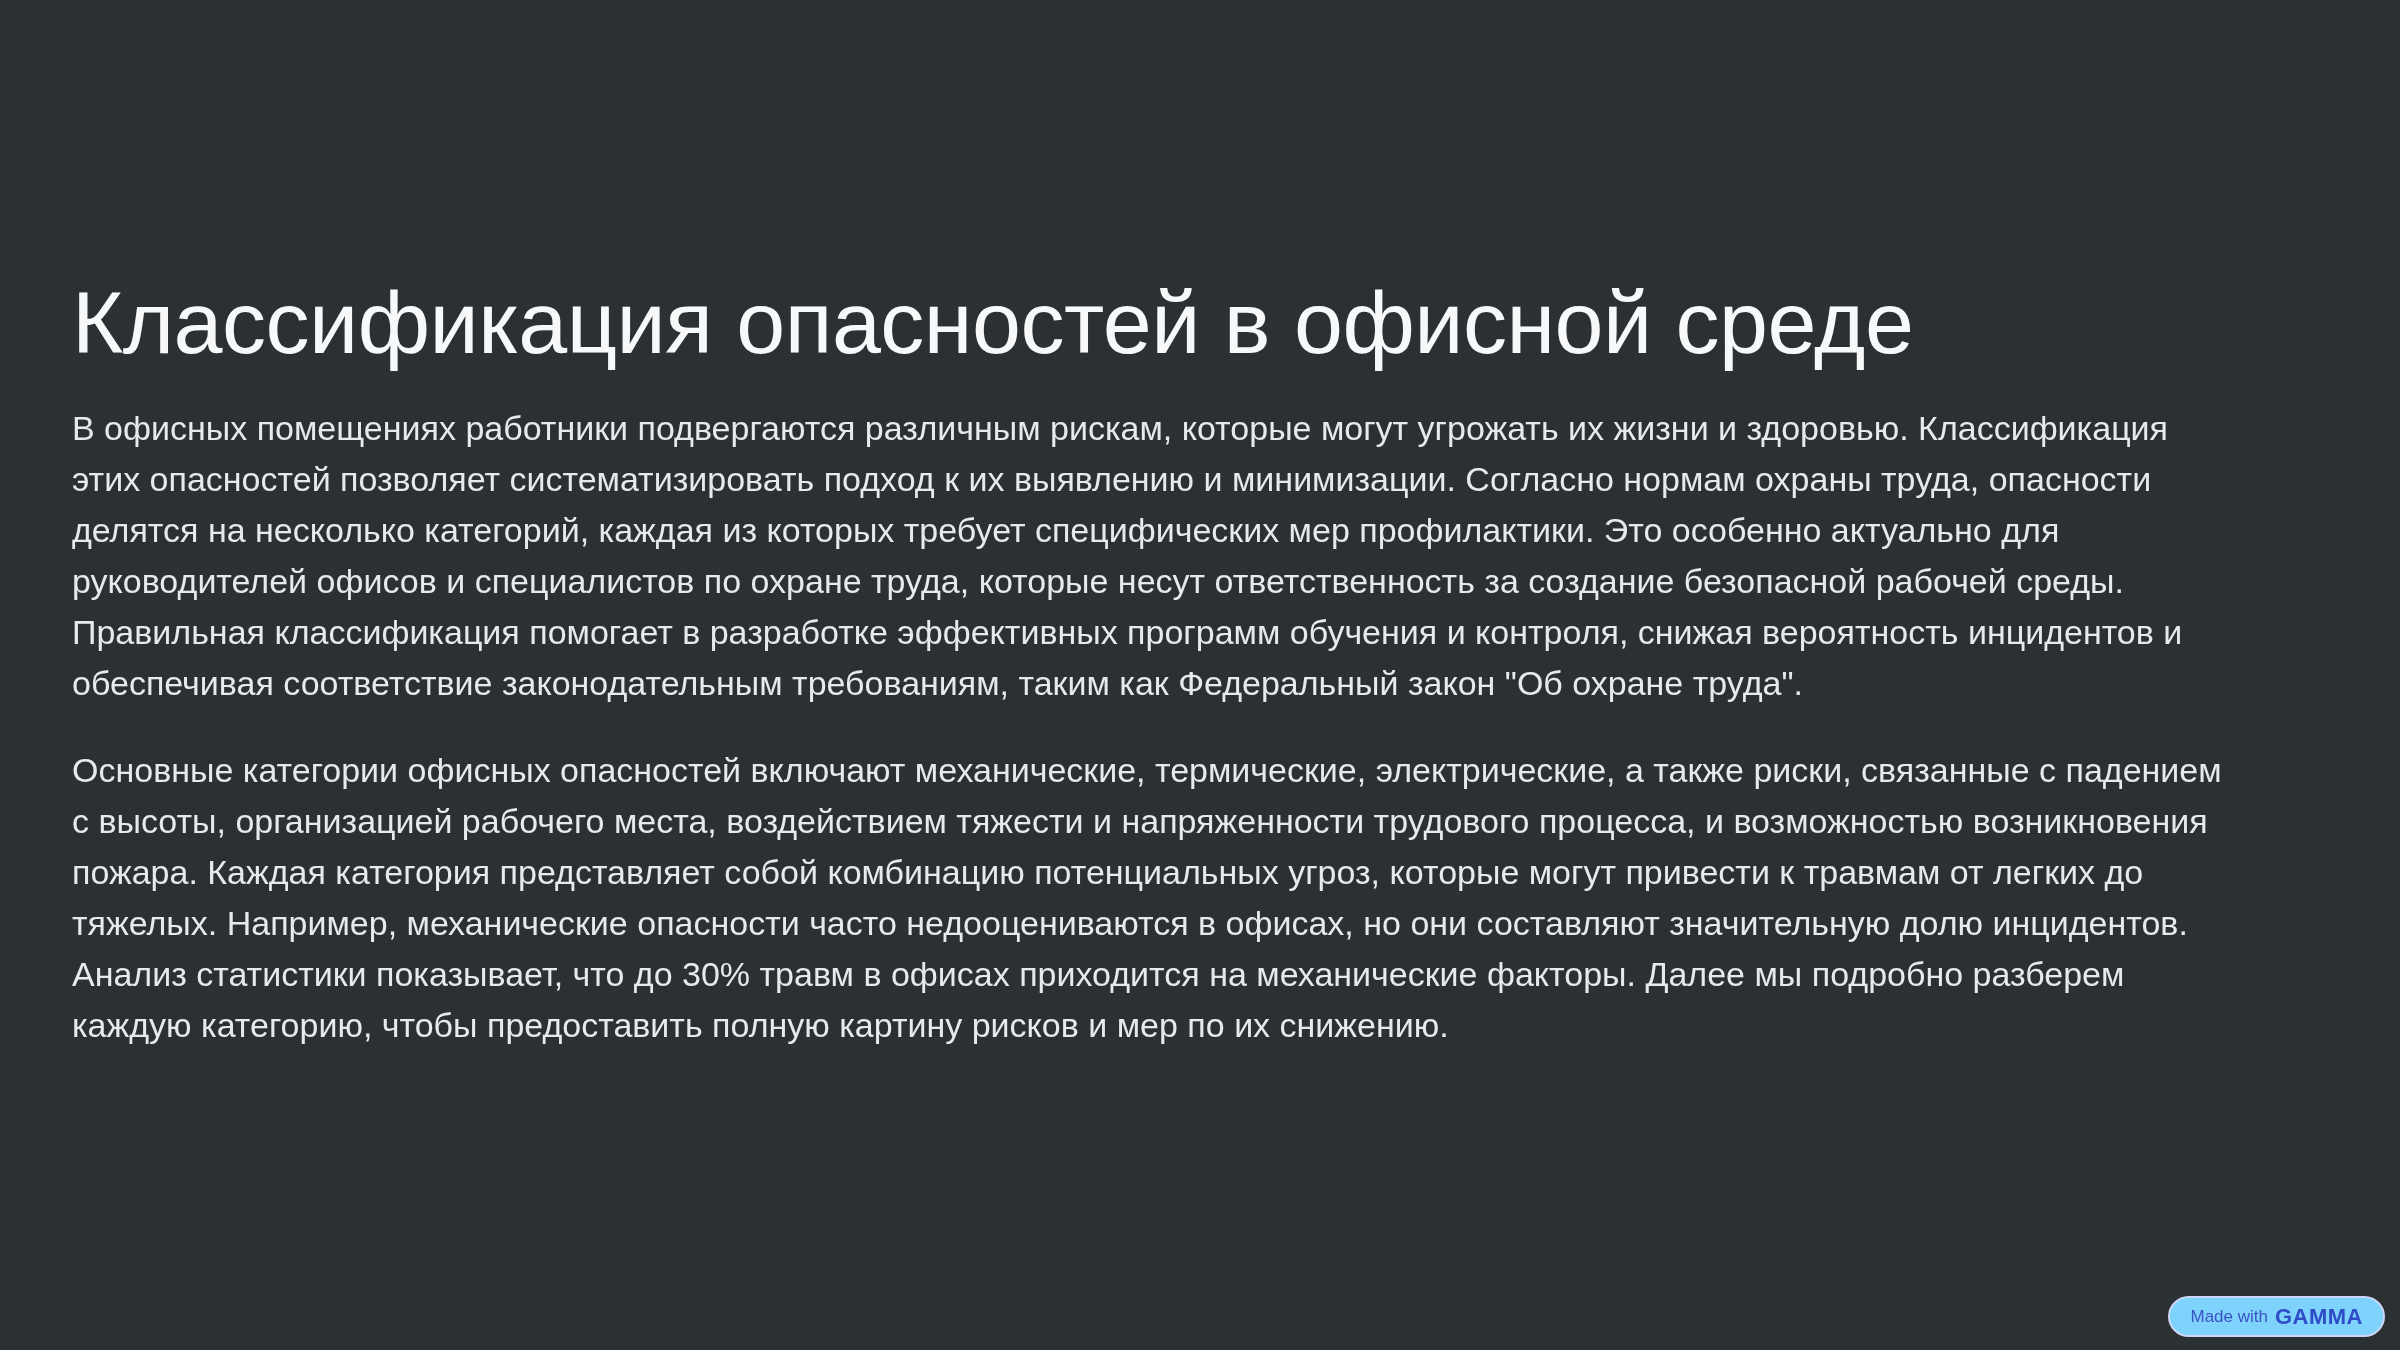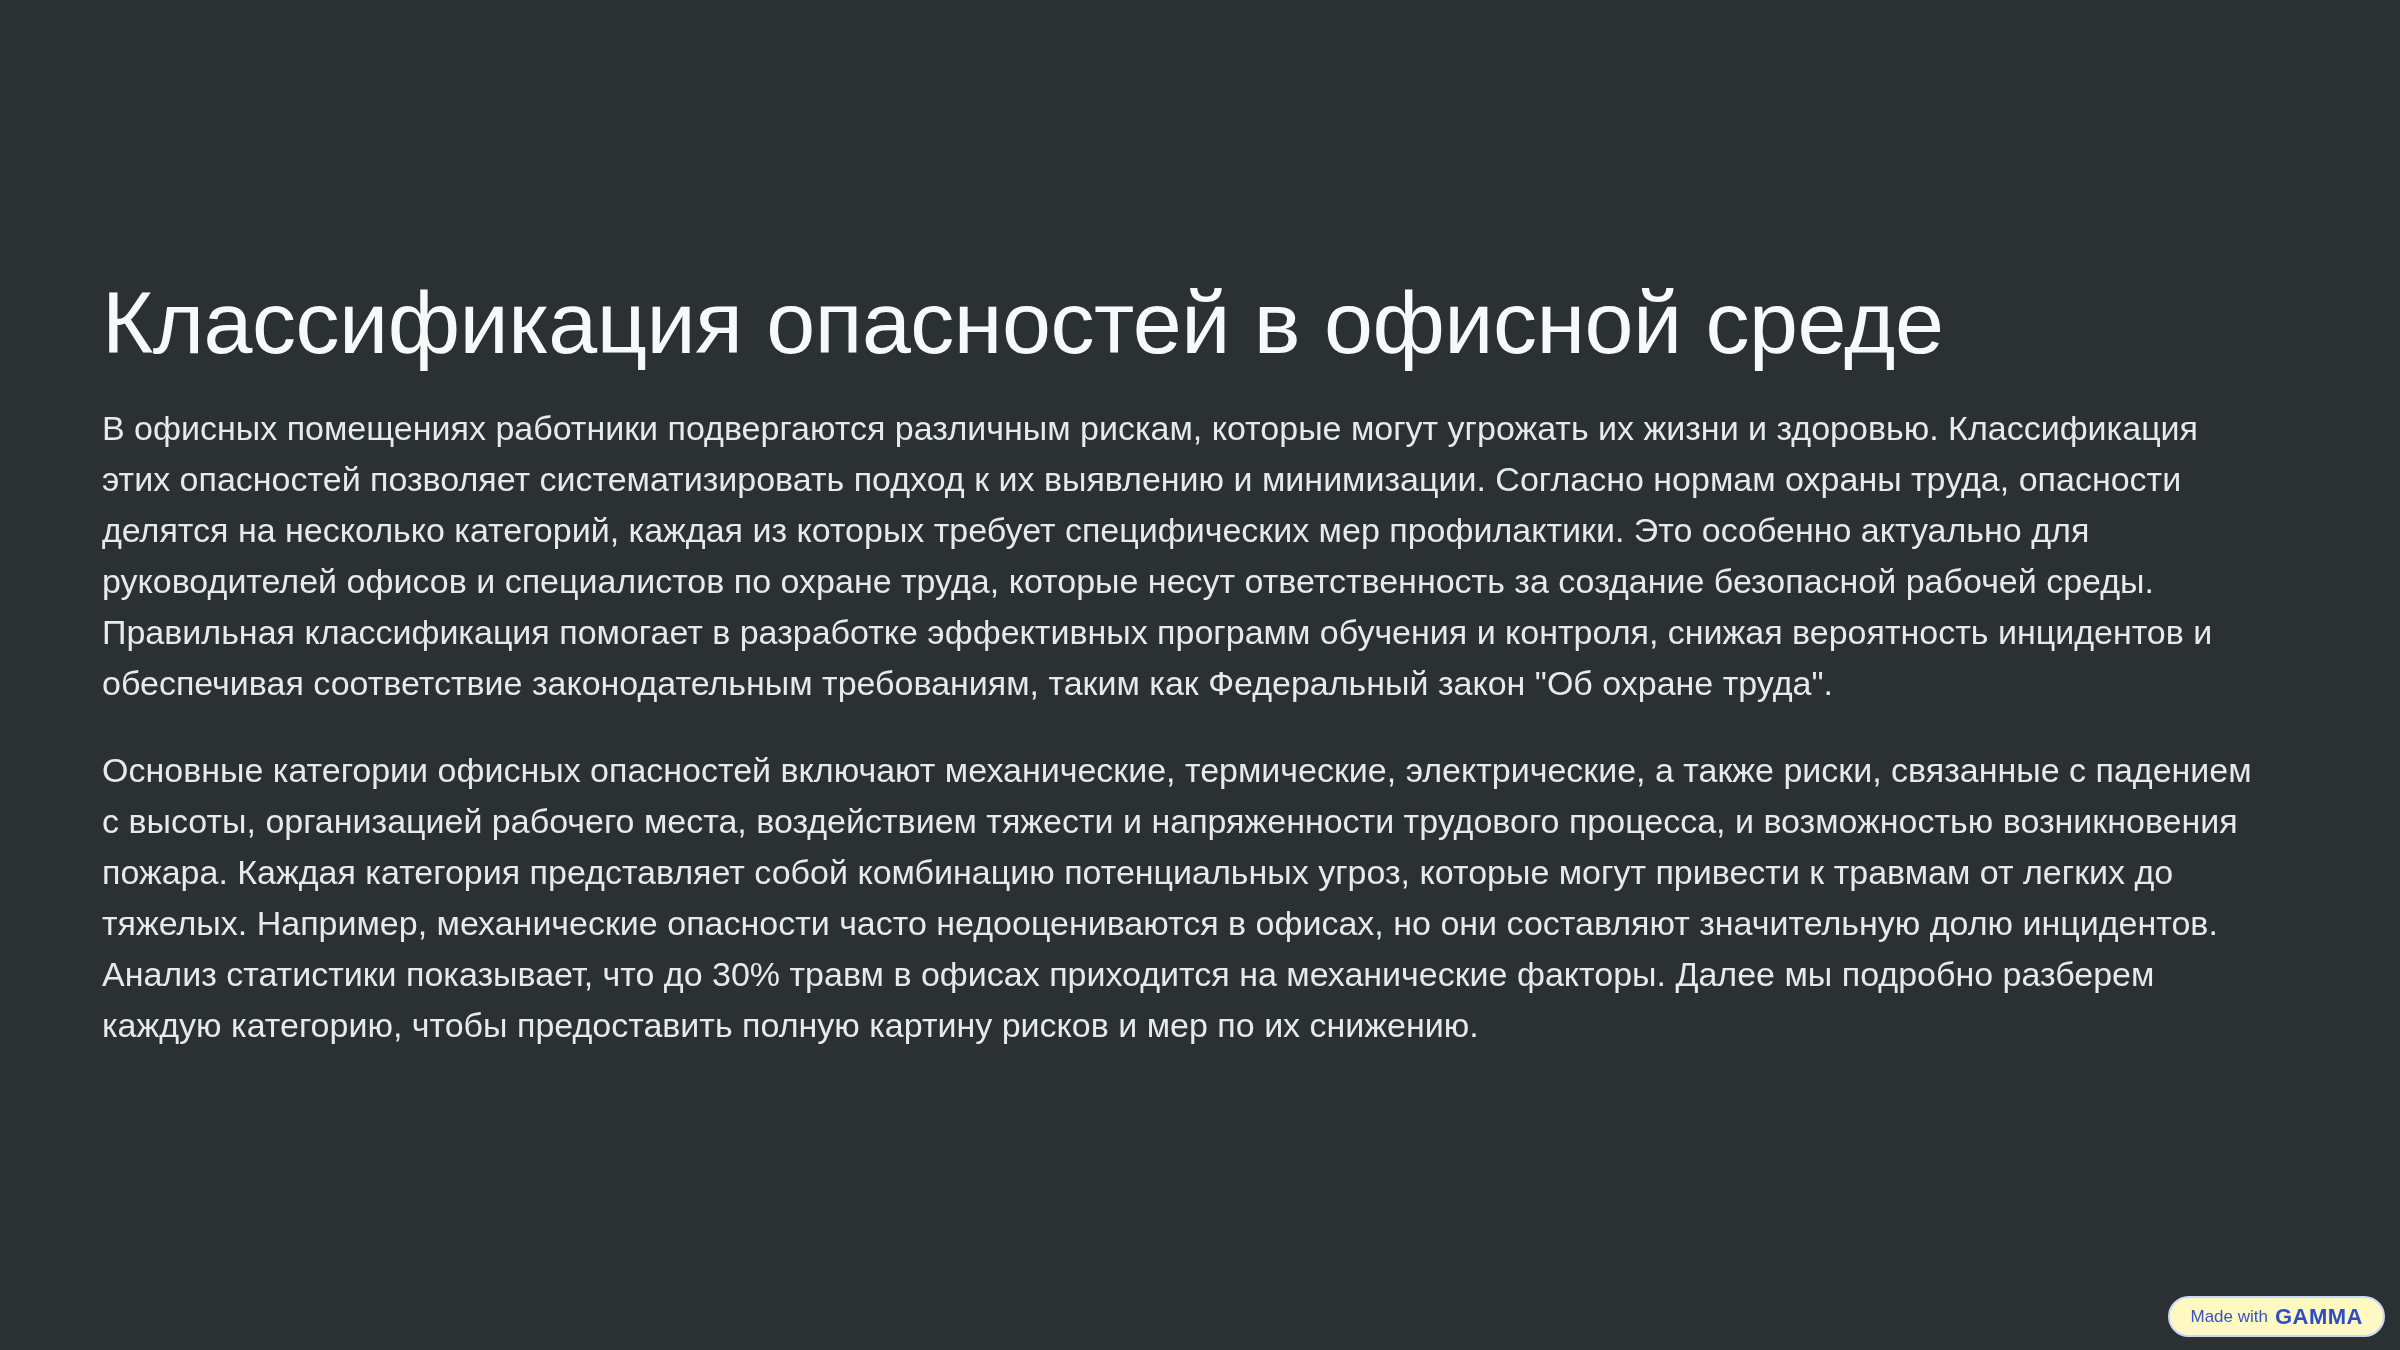--- a/index.html
+++ b/index.html
@@ -11,21 +11,21 @@
     height: 1350px;
     position: relative;
     overflow: hidden;
     background: #2b3033;
     font-family: "Liberation Sans", "DejaVu Sans", sans-serif;
   }
   .slide {
     position: absolute;
     inset: 0;
     box-sizing: border-box;
-    padding: 0 102px;
+    padding: 0 72px;
   }
   .slide-title {
     margin: 0;
     padding-top: 272px;
     font-size: 88px;
     line-height: 1.15;
     font-weight: 400;
     letter-spacing: -0.5px;
     color: #f7f8f9;
   }
@@ -42,21 +42,21 @@
   }
   .gamma-badge {
     position: absolute;
     right: 15px;
     bottom: 13px;
     height: 41px;
     display: inline-flex;
     align-items: center;
     gap: 7px;
     padding: 0 20px;
-    background: #fef9c3;
+    background: #7dd3fc;
     border: 2px solid #ccd6f6;
     border-radius: 999px;
     box-sizing: border-box;
     cursor: pointer;
     text-decoration: none;
   }
   .gamma-badge .made-with {
     font-size: 17px;
     font-weight: 400;
     color: #3b52c4;

